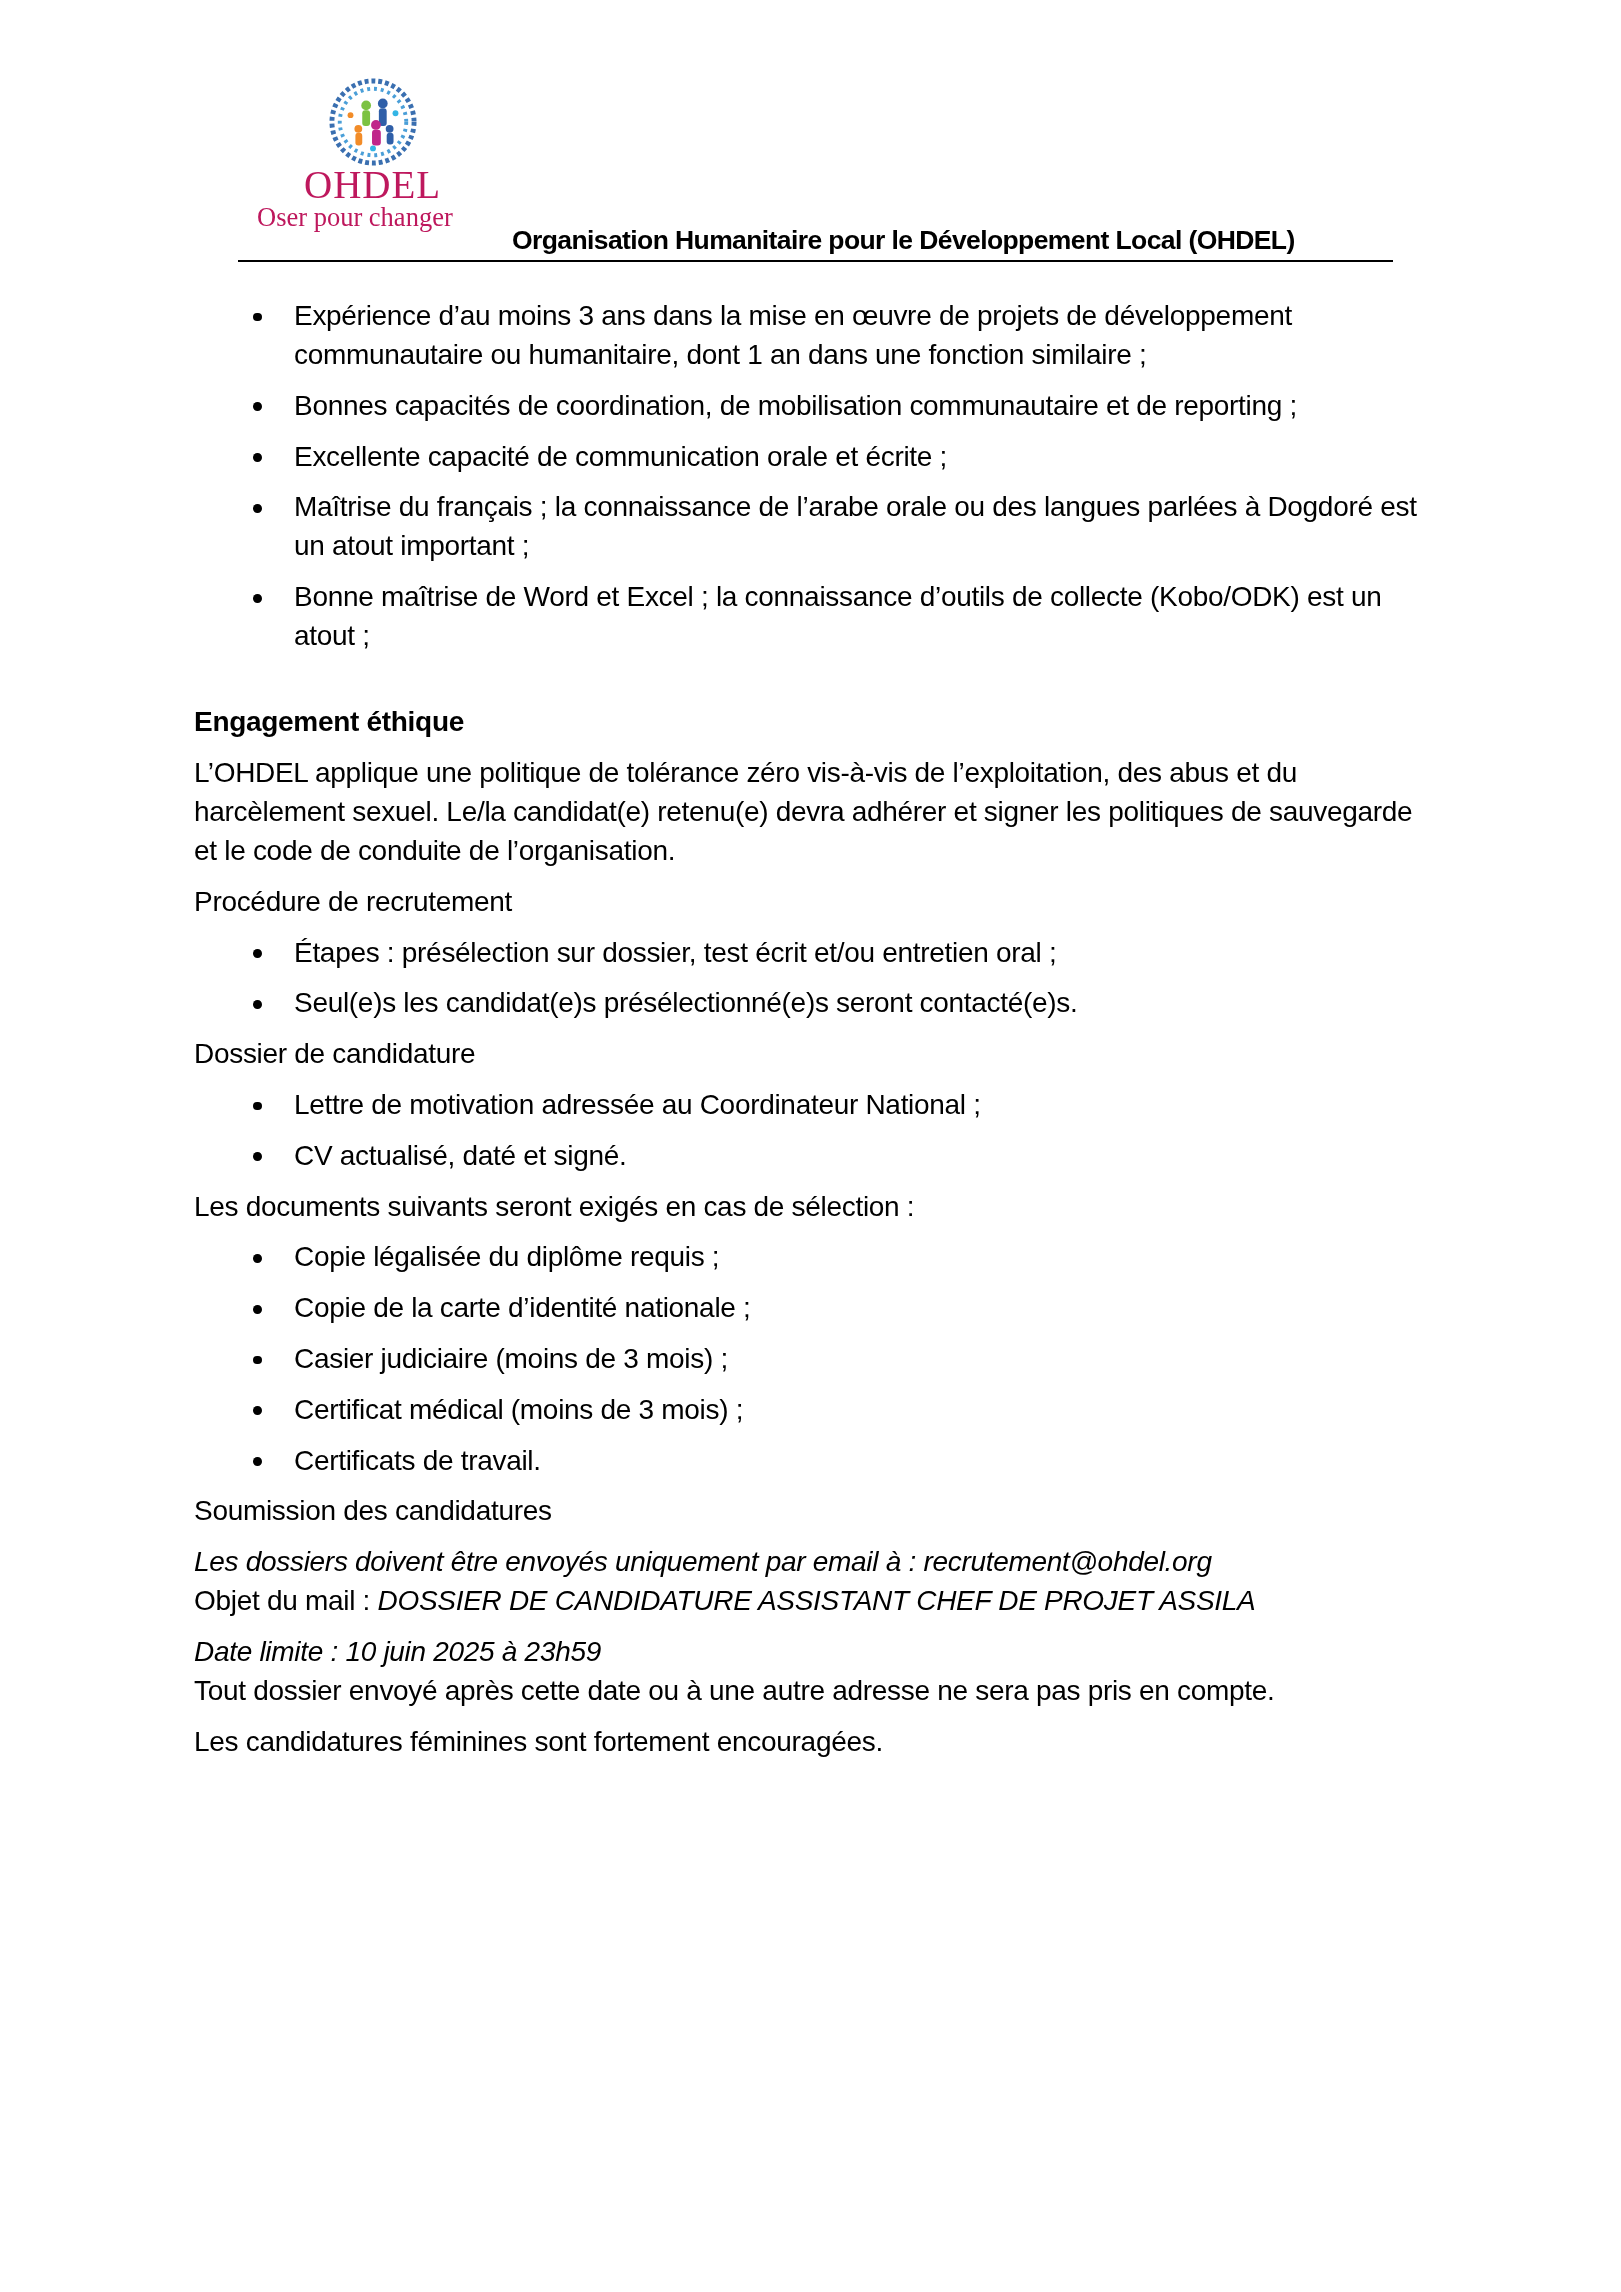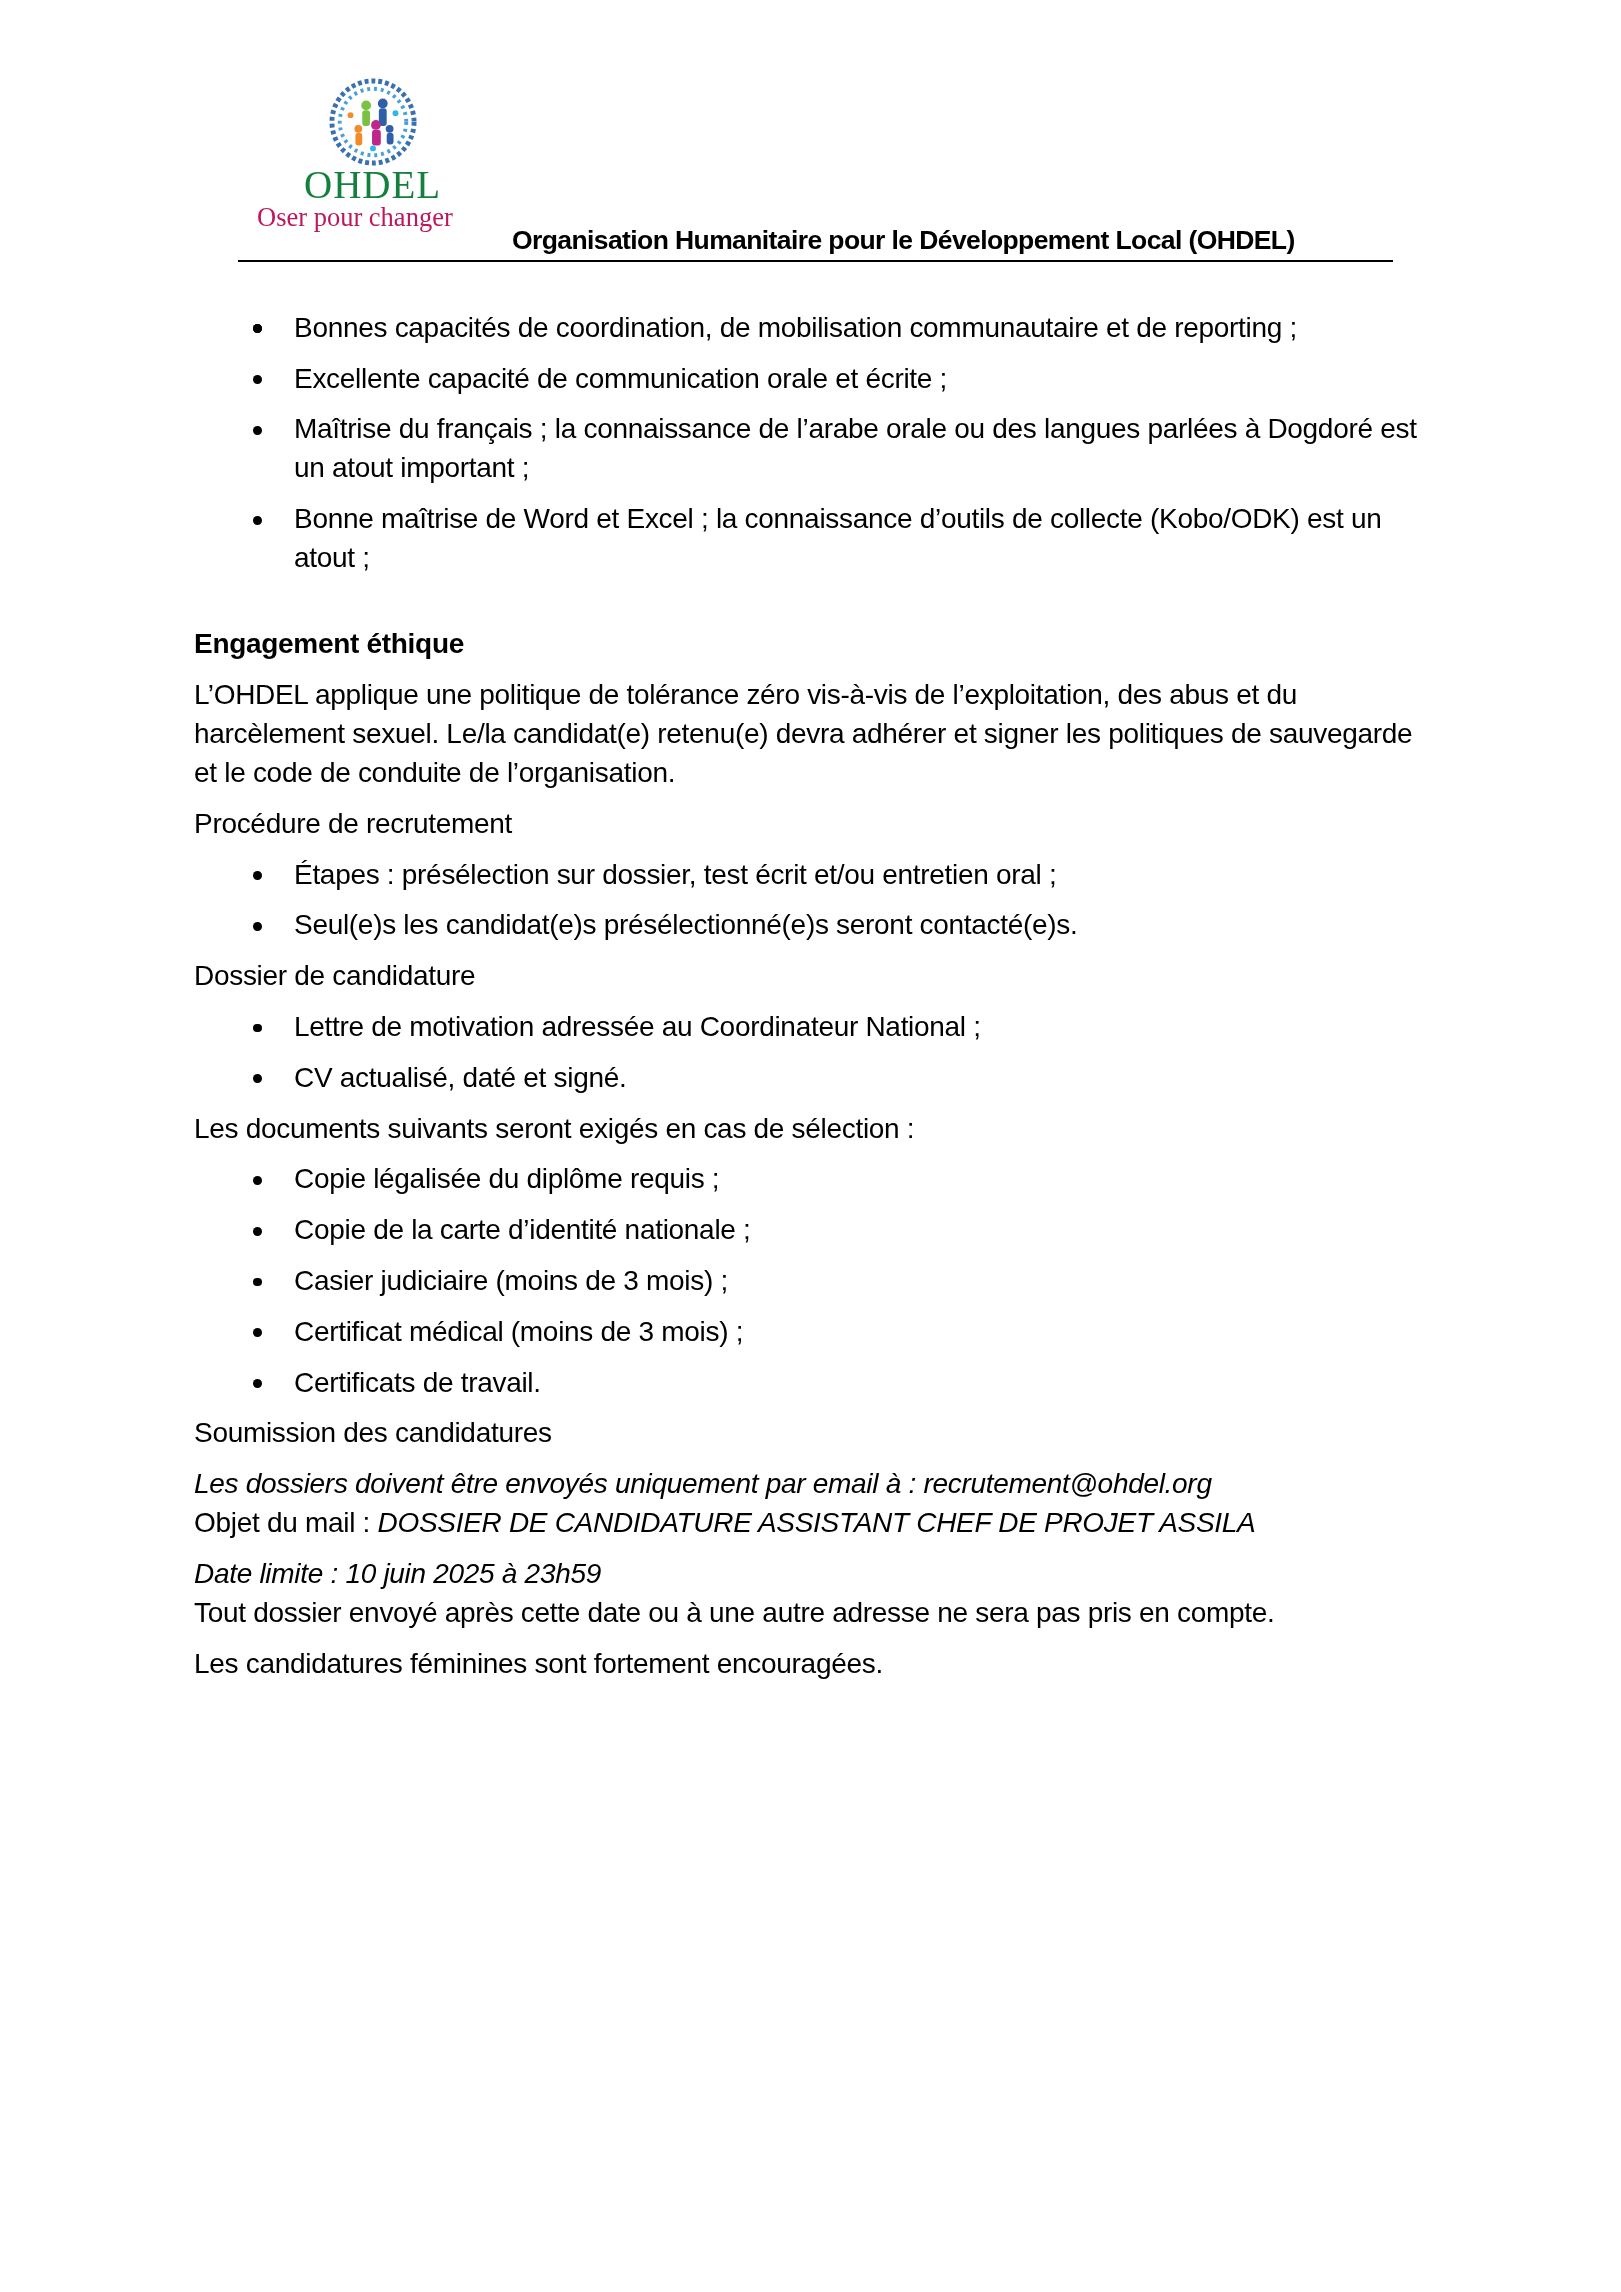--- a/index.html
+++ b/index.html
@@ -1,20 +1,20 @@
 <!DOCTYPE html>
 <html><head>
 <meta charset="utf-8">
 <style>
   html, body { margin:0; padding:0; background:#ffffff; }
   body { width:1621px; height:2293px; position:relative; overflow:hidden;
          font-family:"Liberation Sans", sans-serif; color:#000; }
   .logo-globe { position:absolute; left:329px; top:78px; width:88px; height:88px; }
   .logo-name { position:absolute; left:304px; top:165px; font-family:"Liberation Serif", serif;
-               font-size:39px; color:#15803d; letter-spacing:1px; line-height:1; }
+               font-size:39px; color:#be185d; letter-spacing:1px; line-height:1; }
   .logo-tag { position:absolute; left:257px; top:204px; font-family:"Liberation Serif", serif;
               font-size:26.5px; color:#be185d; line-height:1; }
   .header-title { position:absolute; left:512px; top:227px; font-family:"Liberation Sans", sans-serif;
                   font-weight:bold; font-size:26.5px; letter-spacing:-0.6px; line-height:1; }
   .header-rule { position:absolute; left:238px; top:260px; width:1155px; height:2px; background:#000; }
   .content { position:absolute; left:194px; top:296px; width:1235px; font-size:28px; line-height:39px;
              letter-spacing:-0.3px; }
   .bullets { list-style:none; margin:0; padding:0; }
   .bullets li { position:relative; padding-left:100px; margin-bottom:11.8px; }
   .bullets li .dot { position:absolute; left:59px; top:16.7px; width:8.8px; height:8.8px; border-radius:50%; background:#000; }
@@ -45,21 +45,21 @@
       <circle cx="22" cy="38" r="3" fill="#f28c28"></circle>
   </svg>
   <div class="logo-name">OHDEL</div>
   <div class="logo-tag">Oser pour changer</div>
   <div class="header-title">Organisation Humanitaire pour le Développement Local (OHDEL)</div>
   <div class="header-rule"></div>
 </div>
 
 <div class="content">
   <ul class="bullets">
-    <li><span class="dot"></span></li>
+    <li><span class="dot"></span><span>Expérience d’au moins 3 ans dans la mise en œuvre de projets de développement communautaire ou humanitaire, dont 1 an dans une fonction similaire ;</span></li>
     <li><span class="dot"></span><span>Bonnes capacités de coordination, de mobilisation communautaire et de reporting ;</span></li>
     <li><span class="dot"></span><span>Excellente capacité de communication orale et écrite ;</span></li>
     <li><span class="dot"></span><span>Maîtrise du français ; la connaissance de l’arabe orale ou des langues parlées à Dogdoré est un atout important ;</span></li>
     <li><span class="dot"></span><span>Bonne maîtrise de Word et Excel ; la connaissance d’outils de collecte (Kobo/ODK) est un atout ;</span></li>
   </ul>
 
   <p class="para bold">Engagement éthique</p>
   <p class="para">L’OHDEL applique une politique de tolérance zéro vis-à-vis de l’exploitation, des abus et du harcèlement sexuel. Le/la candidat(e) retenu(e) devra adhérer et signer les politiques de sauvegarde et le code de conduite de l’organisation.</p>
 
   <p class="para">Procédure de recrutement</p>

